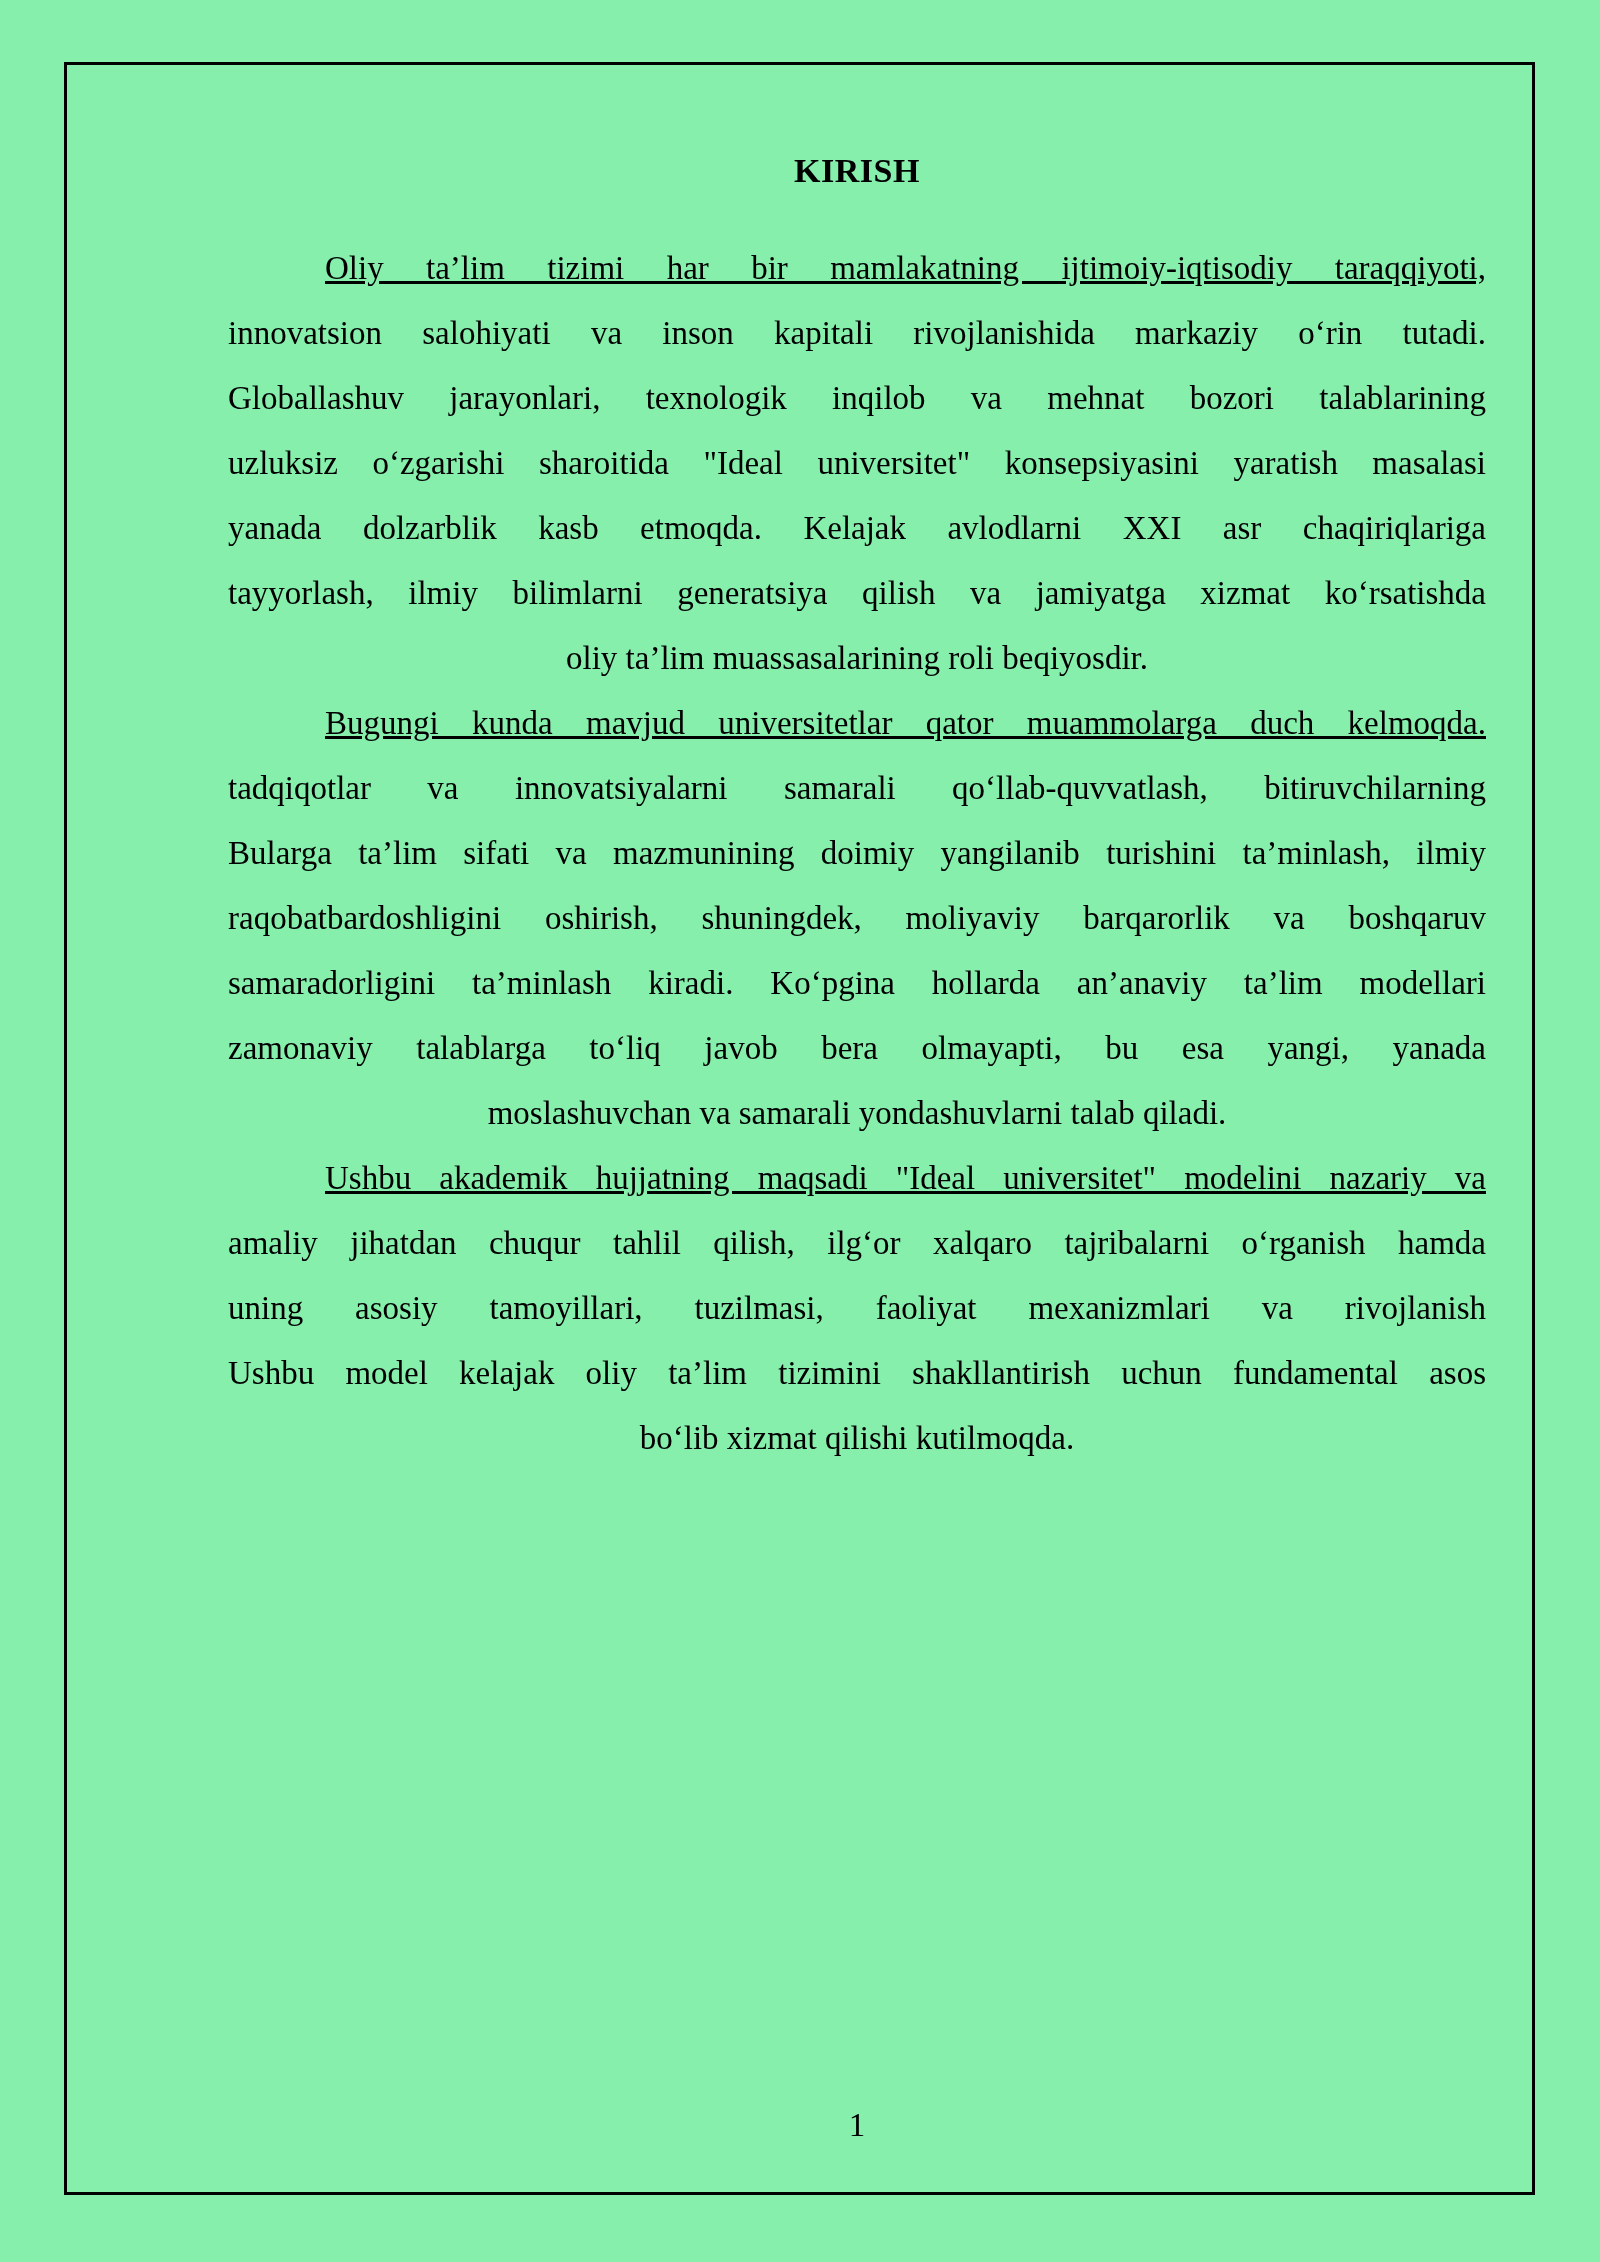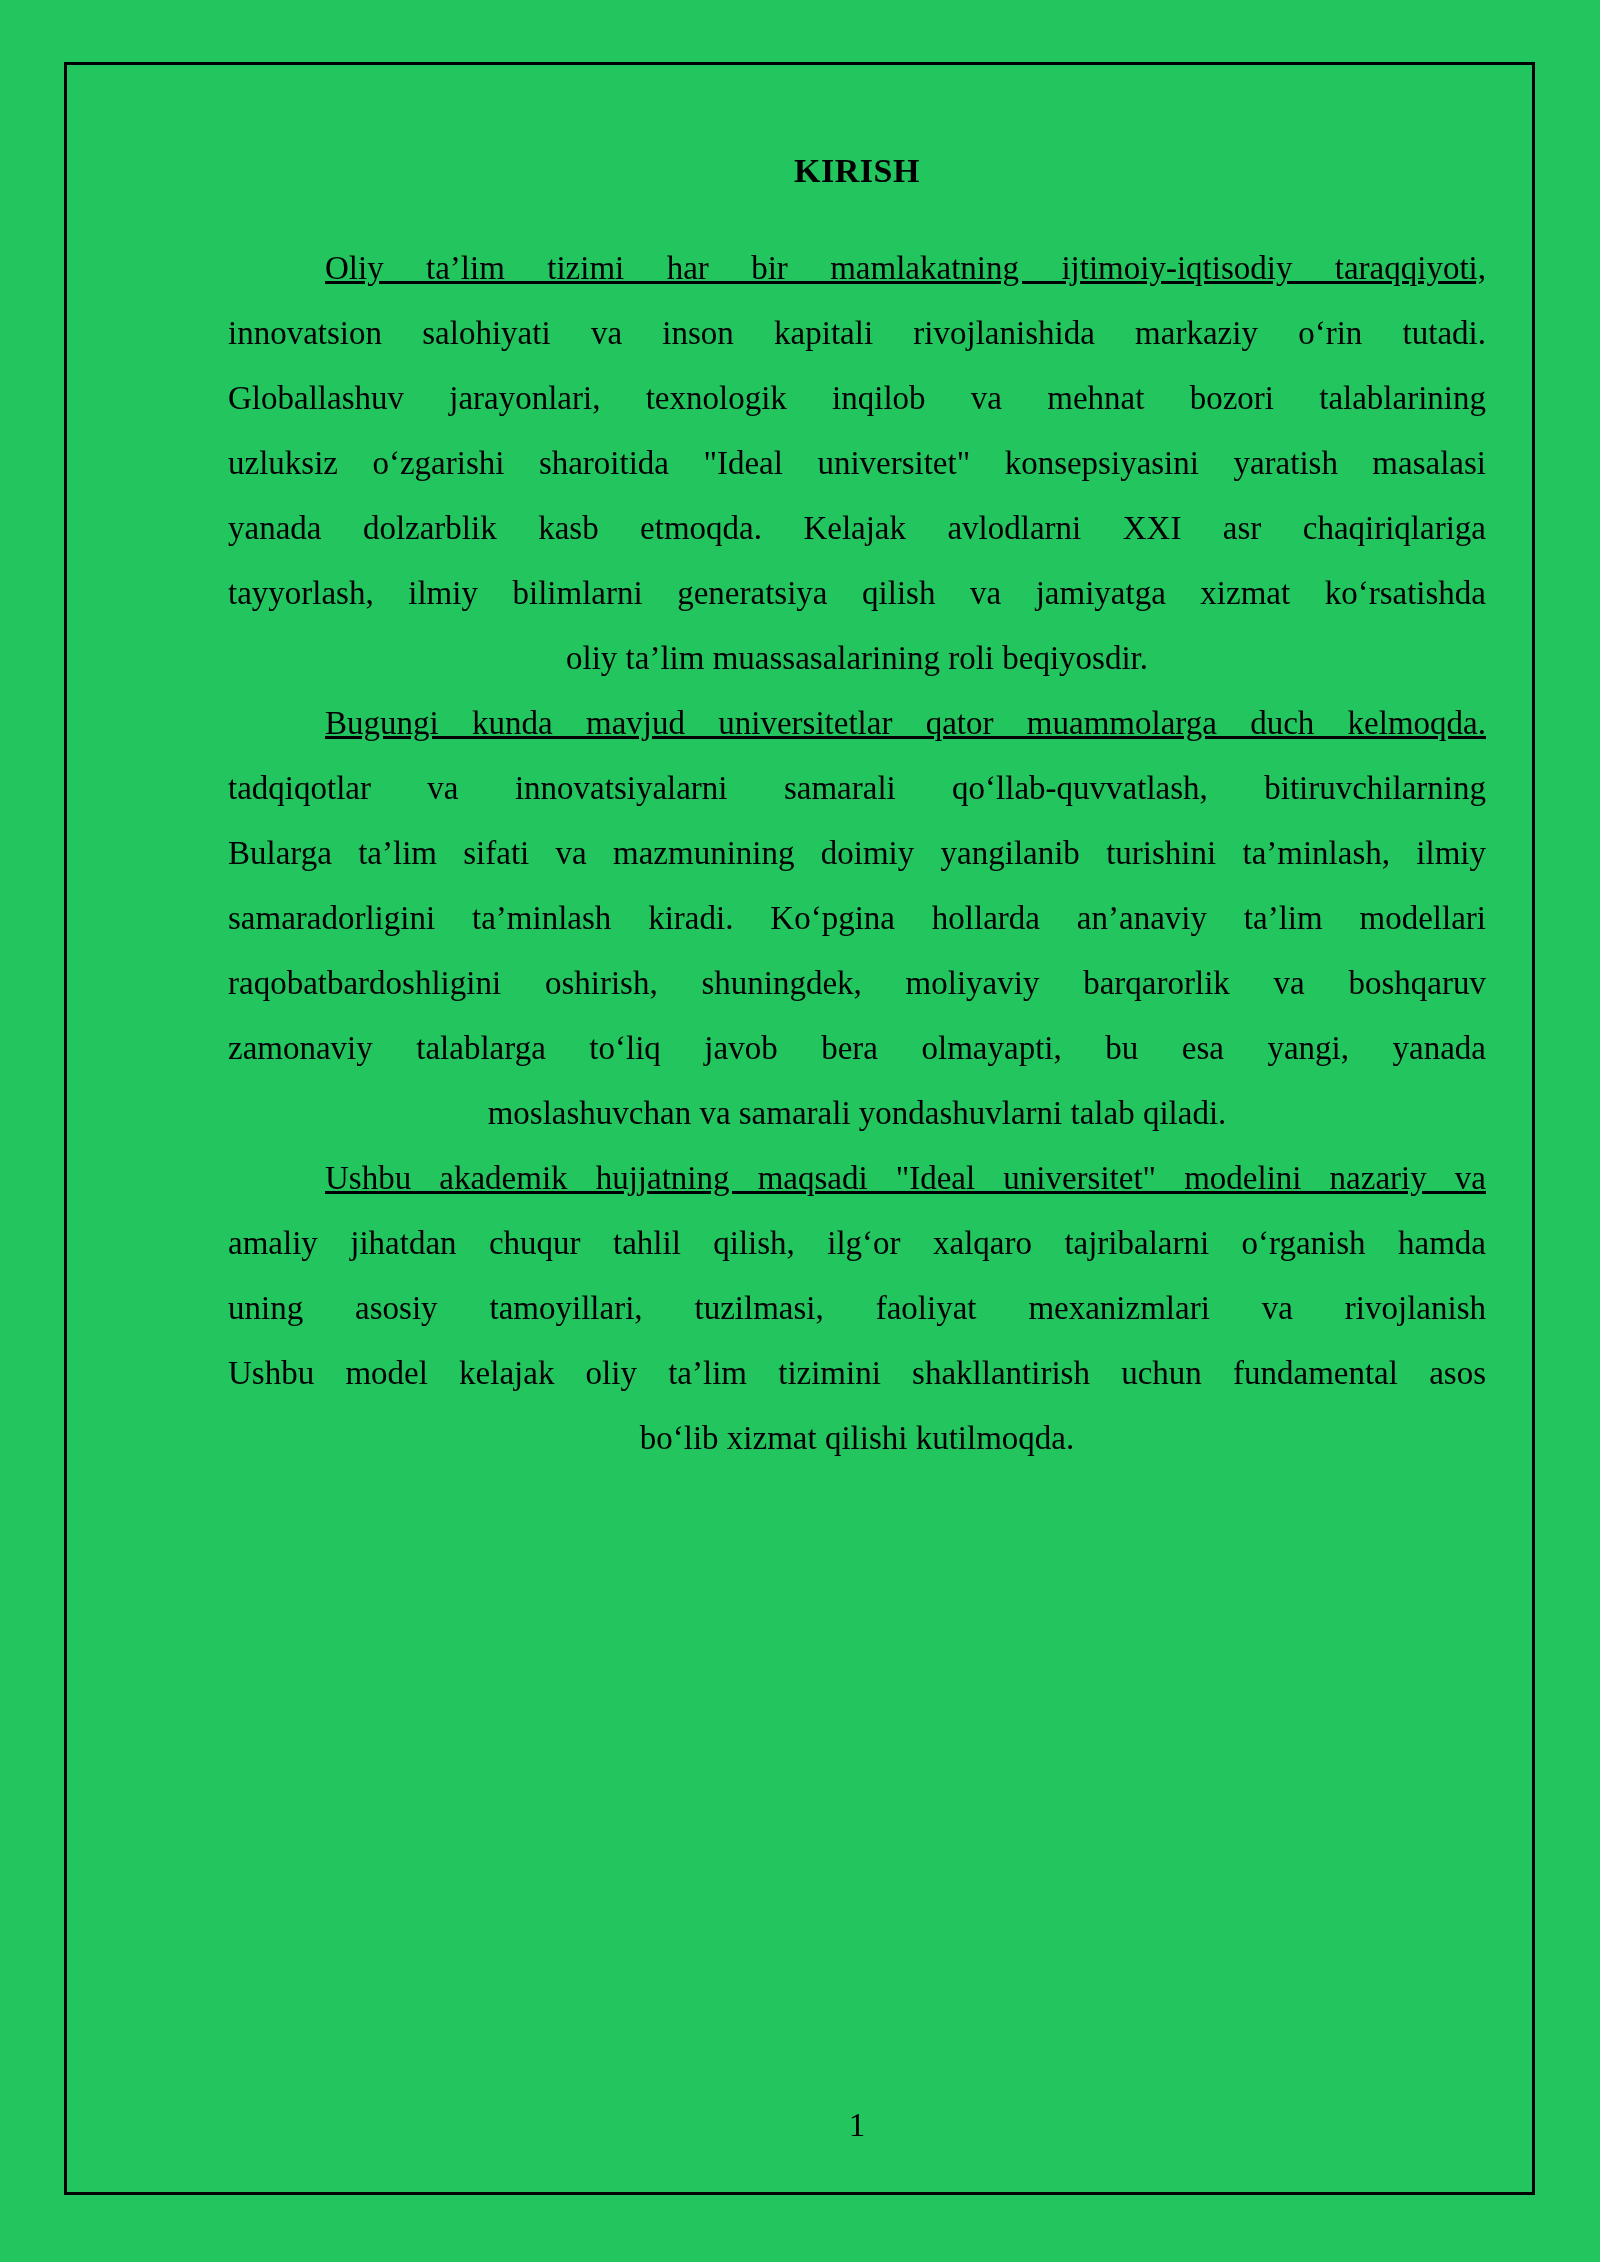--- a/index.html
+++ b/index.html
@@ -4,21 +4,21 @@
 <style>
   html, body {
     margin: 0;
     padding: 0;
     background: #ffffff;
   }
   .page {
     position: relative;
     width: 1600px;
     height: 2262px;
-    background: #22c55e;
+    background: #86efac;
     color: #000000;
     font-family: "Liberation Serif", "DejaVu Serif", serif;
     overflow: hidden;
   }
   .border-frame {
     position: absolute;
     left: 64px;
     top: 62px;
     right: 65px;
     bottom: 67px;
@@ -92,22 +92,22 @@
       <div class="line just">uzluksiz oʻzgarishi sharoitida "Ideal universitet" konsepsiyasini yaratish masalasi</div>
       <div class="line just">yanada dolzarblik kasb etmoqda. Kelajak avlodlarni XXI asr chaqiriqlariga</div>
       <div class="line just">tayyorlash, ilmiy bilimlarni generatsiya qilish va jamiyatga xizmat koʻrsatishda</div>
       <div class="line">oliy ta’lim muassasalarining roli beqiyosdir.</div>
     </div>
 
     <div class="paragraph">
       <div class="line just indent">Bugungi kunda mavjud universitetlar qator muammolarga duch kelmoqda.</div>
       <div class="line just">tadqiqotlar va innovatsiyalarni samarali qoʻllab-quvvatlash, bitiruvchilarning</div>
       <div class="line just">Bularga ta’lim sifati va mazmunining doimiy yangilanib turishini ta’minlash, ilmiy</div>
+      <div class="line just">raqobatbardoshligini oshirish, shuningdek, moliyaviy barqarorlik va boshqaruv</div>
       <div class="line just">samaradorligini ta’minlash kiradi. Koʻpgina hollarda an’anaviy ta’lim modellari</div>
-      <div class="line just">raqobatbardoshligini oshirish, shuningdek, moliyaviy barqarorlik va boshqaruv</div>
       <div class="line just">zamonaviy talablarga toʻliq javob bera olmayapti, bu esa yangi, yanada</div>
       <div class="line">moslashuvchan va samarali yondashuvlarni talab qiladi.</div>
     </div>
 
     <div class="paragraph">
       <div class="line just indent">Ushbu akademik hujjatning maqsadi "Ideal universitet" modelini nazariy va</div>
       <div class="line just">amaliy jihatdan chuqur tahlil qilish, ilgʻor xalqaro tajribalarni oʻrganish hamda</div>
       <div class="line just">uning asosiy tamoyillari, tuzilmasi, faoliyat mexanizmlari va rivojlanish</div>
       <div class="line just">Ushbu model kelajak oliy ta’lim tizimini shakllantirish uchun fundamental asos</div>
       <div class="line">boʻlib xizmat qilishi kutilmoqda.</div>

